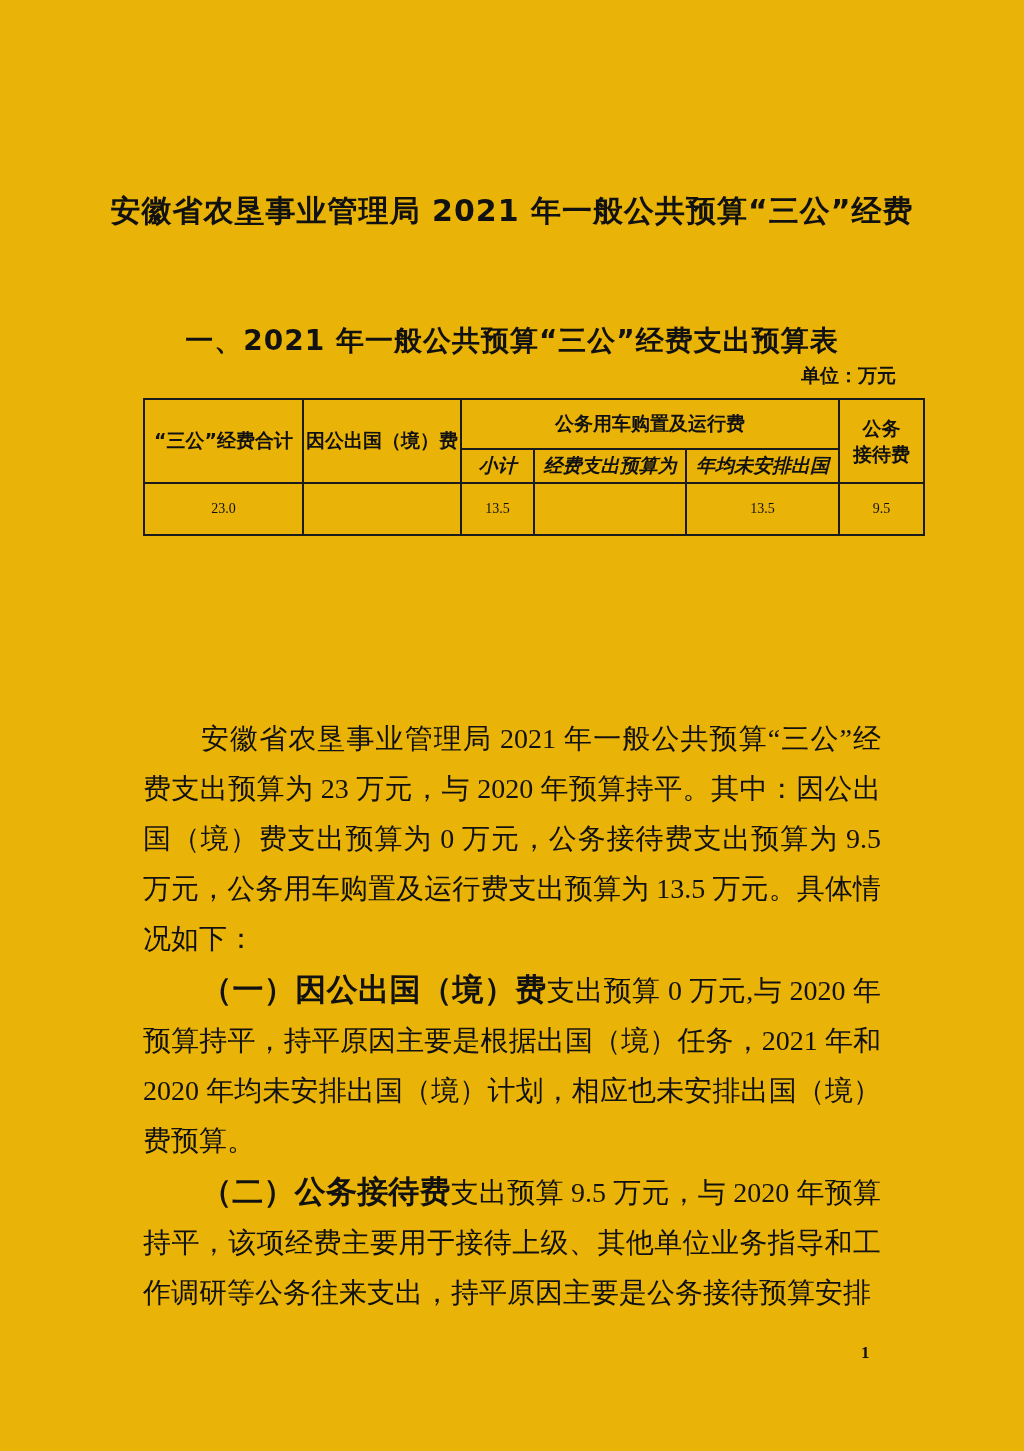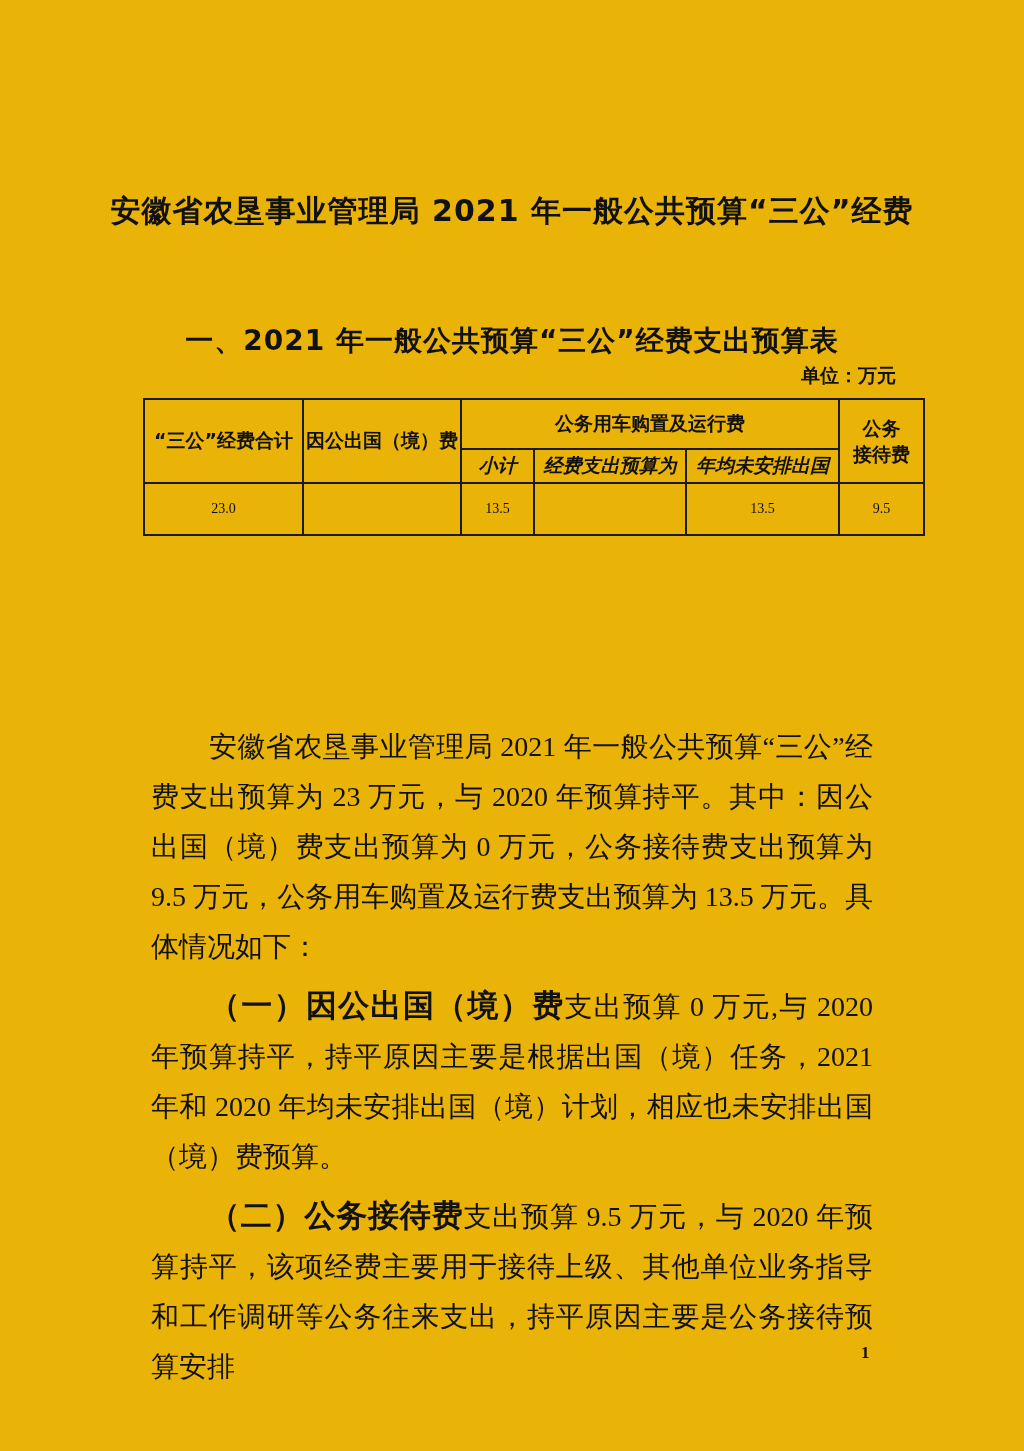--- a/index.html
+++ b/index.html
@@ -89,21 +89,21 @@
   .body-text {
     position: absolute;
     top: 714px;
     left: 143px;
     width: 738px;
     font-size: 28px;
     line-height: 50px;
     text-align: justify;
     font-family: "Liberation Serif", serif;
   }
-  .body-text p { text-indent: 58px; margin: 8px; }
+  .body-text p { text-indent: 58px; margin: 0; }
   .body-text .lead {
     font-family: "DejaVu Sans", sans-serif;
     font-weight: bold;
     font-size: 31px;
   }
   .page-number {
     position: absolute;
     top: 1343px;
     left: 861px;
     font-family: "Liberation Serif", serif;

